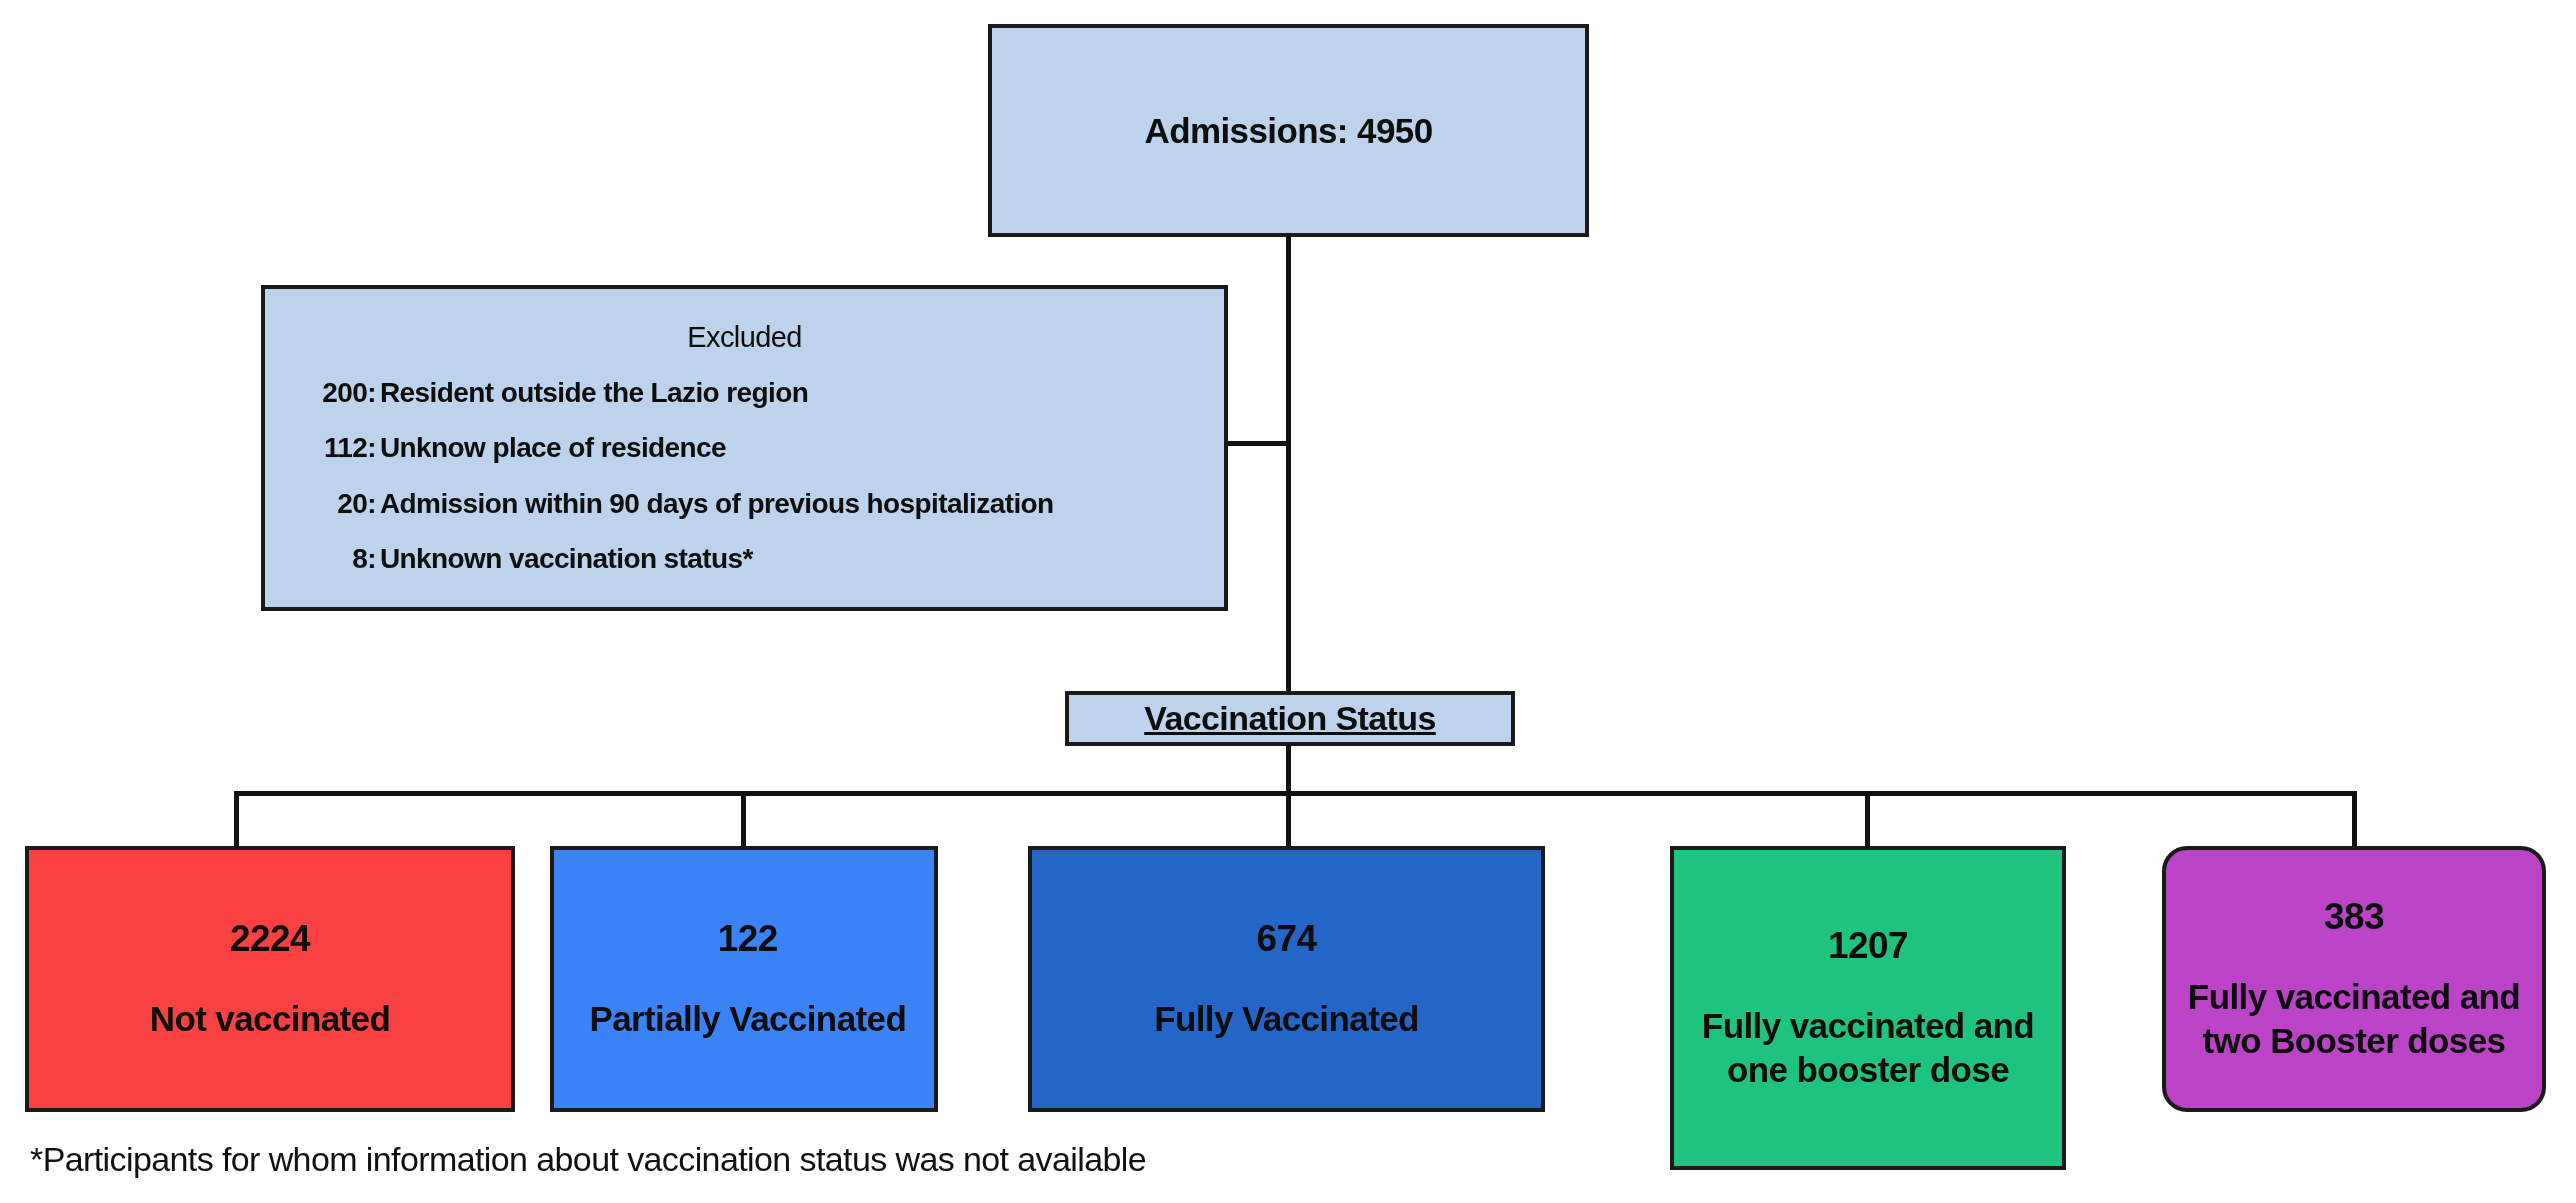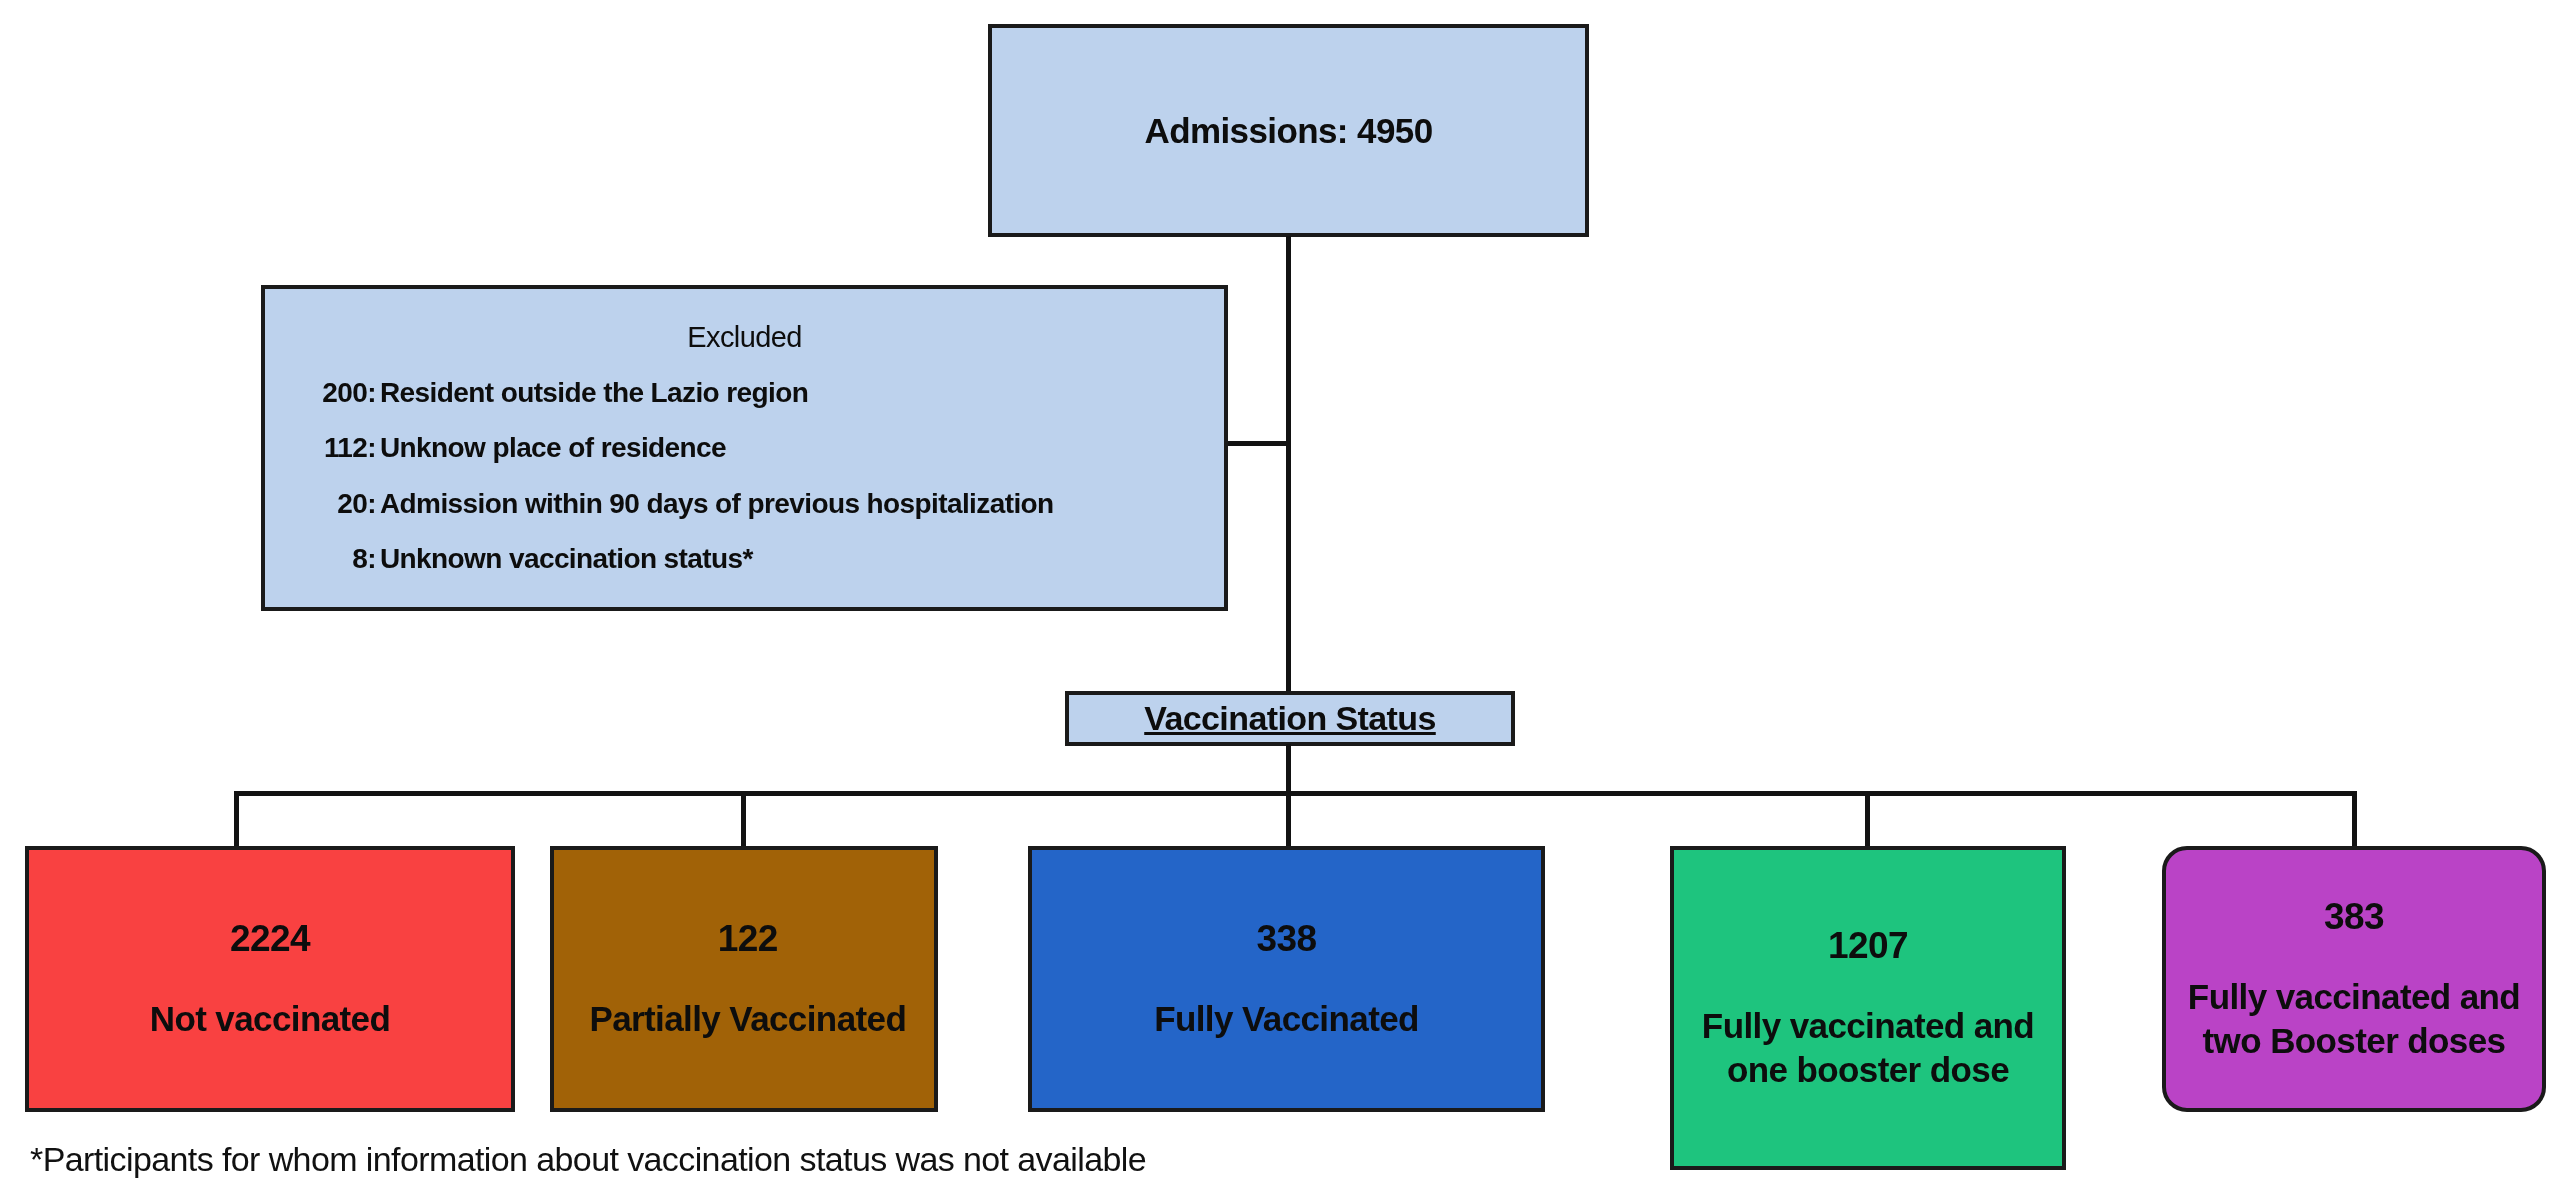--- a/index.html
+++ b/index.html
@@ -128,26 +128,26 @@
   <div class="line drop" id="drop-0"></div>
   <div class="line drop" id="drop-1"></div>
   <div class="line drop" id="drop-2"></div>
   <div class="line drop" id="drop-3"></div>
   <div class="line drop" id="drop-4"></div>
 
   <div class="box outcome" id="outcome-0" style="background-color: rgb(249, 65, 65);">
     <span class="count">2224</span>
     <span class="label">Not vaccinated</span>
   </div>
-  <div class="box outcome" id="outcome-1" style="background-color: #a16207; padding-left: 16px;">
+  <div class="box outcome" id="outcome-1" style="background-color: #3b82f6; padding-left: 16px;">
     <span class="count">122</span>
     <span class="label">Partially Vaccinated</span>
   </div>
   <div class="box outcome" id="outcome-2" style="background-color: rgb(36, 101, 200);">
-    <span class="count">338</span>
+    <span class="count">674</span>
     <span class="label">Fully Vaccinated</span>
   </div>
   <div class="box outcome" id="outcome-3" style="background-color: rgb(30, 196, 126);">
     <span class="count">1207</span>
     <span class="label">Fully vaccinated and
 one booster dose</span>
   </div>
   <div class="box outcome" id="outcome-4" style="background-color: rgb(186, 67, 198); border-radius: 25px;">
     <span class="count">383</span>
     <span class="label">Fully vaccinated and

